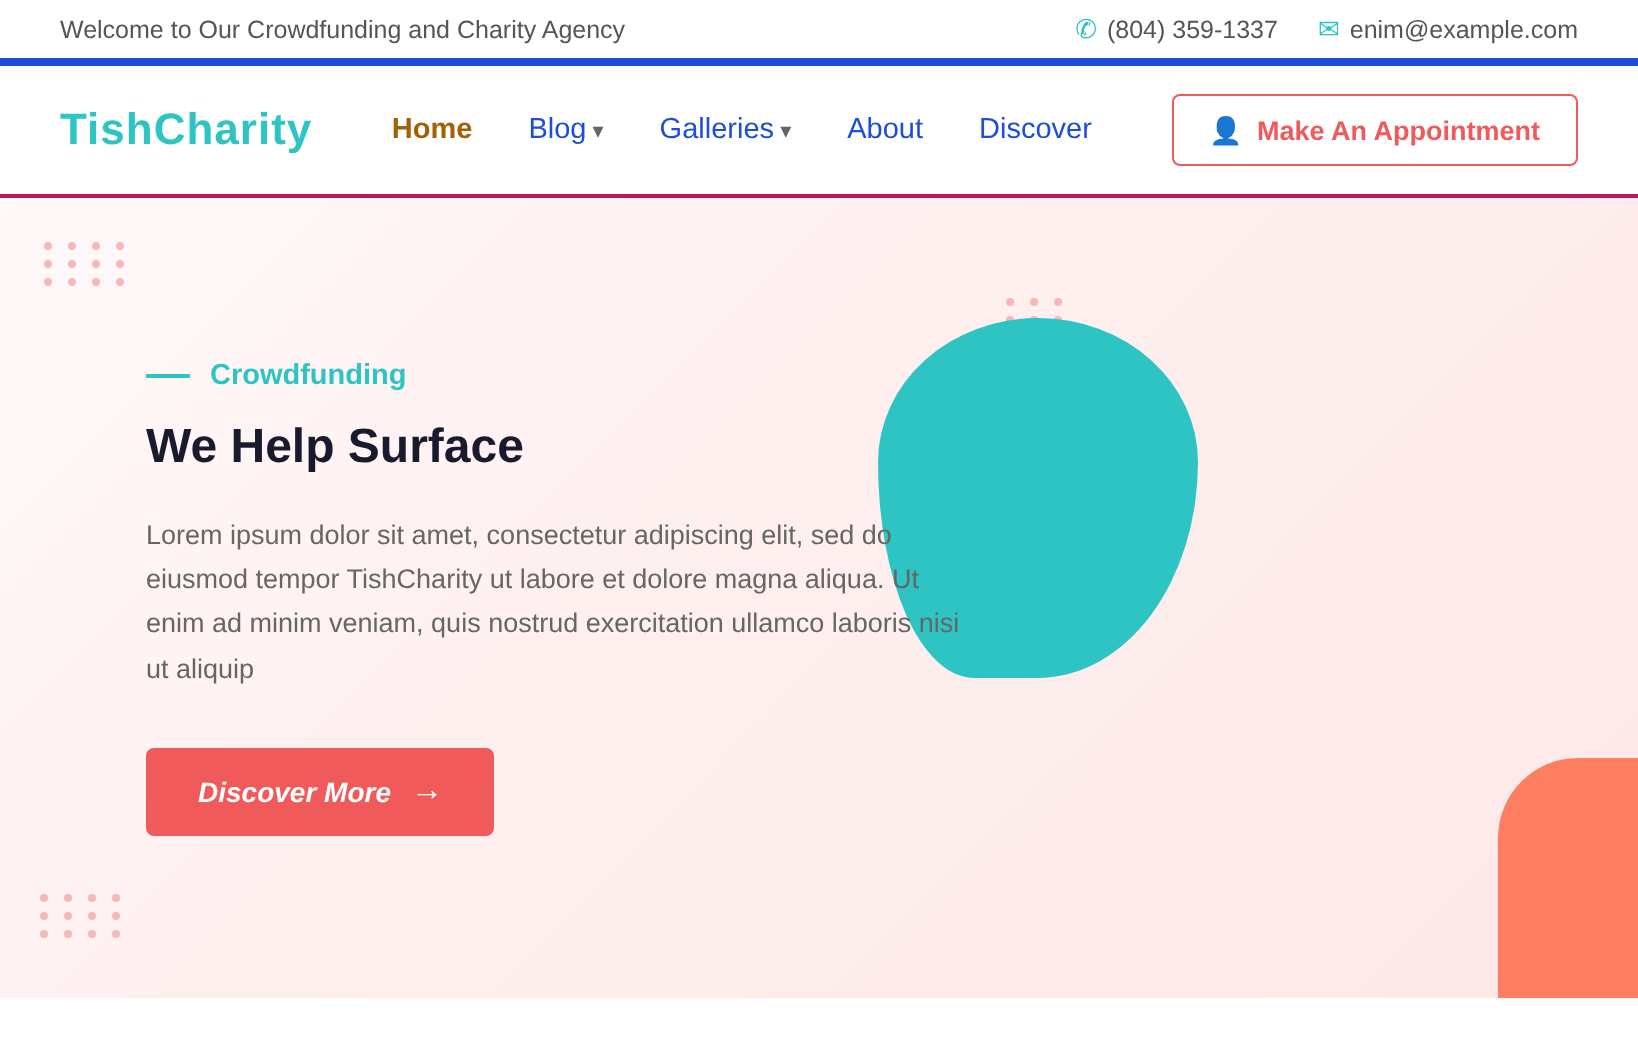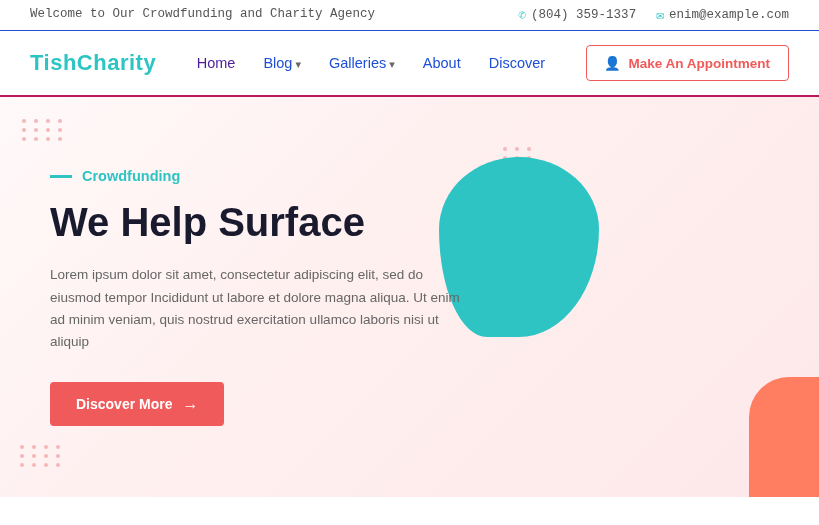--- a/index.html
+++ b/index.html
@@ -1,28 +1,27 @@
 <!DOCTYPE html>
 <html><head>
   <meta charset="utf-8">
   <style>
     * { margin: 0; padding: 0; box-sizing: border-box; }
     body { font-family: 'Segoe UI', Arial, sans-serif; width: 819px; overflow: hidden; background: #fff; }
 
     
     .top-bar {
       background: #fff;
-      border-bottom: 1px solid #1d4ed8;
+      border-bottom: 4px solid #1d4ed8;
       padding: 7px 30px;
       display: flex;
       justify-content: space-between;
-      align-items: flex-start;
+      align-items: flex-end;
       font-size: 12.5px;
       color: #555;
-      font-family: Liberation Mono, monospace;
     }
     .top-bar-left { color: #555; }
     .top-bar-right { display: flex; gap: 20px; align-items: center; }
     .top-bar-right a { color: #555; text-decoration: none; display: flex; align-items: center; gap: 5px; }
     .phone-color { color: #2ec4c4; font-size: 13px; }
     .email-color { color: #2ec4c4; font-size: 13px; }
 
     
     .header {
       background: #fff;
@@ -43,21 +42,21 @@
       align-items: center;
       gap: 28px;
       list-style: none;
     }
     .nav li a {
       text-decoration: none;
       color: #1d4ed8;
       font-size: 14.5px;
       font-weight: 500;
     }
-    .nav li a.active { color: #4c1d95; font-weight: 400; }
+    .nav li a.active { color: #a16207; font-weight: 700; }
     .nav li a.has-arrow::after {
       content: ' ▾';
       font-size: 11px;
       color: #666;
     }
     .btn-appointment {
       background: #fff;
       border: 1.5px solid #f05a5a;
       color: #f05a5a;
       padding: 9px 18px;
@@ -165,39 +164,40 @@
       z-index: 5;
       opacity: 0.25;
     }
     .watermark svg { width: 80px; height: 80px; }
 
     
     .hero-content {
       max-width: 430px;
       position: relative;
       z-index: 3;
+      margin-left: 23px;
     }
     .crowdfunding-tag {
       display: flex;
       align-items: center;
       gap: 10px;
       color: #2ec4c4;
       font-size: 14.5px;
       font-weight: 600;
       margin-bottom: 14px;
     }
     .crowdfunding-tag::before {
       content: '';
       display: block;
       width: 22px;
       height: 2.5px;
       background: #2ec4c4;
     }
     .hero-title {
-      font-size: 40px;
+      font-size: 24px;
       font-weight: 800;
       color: #1a1a2e;
       line-height: 1.2;
       margin-bottom: 18px;
     }
     .hero-desc {
       font-size: 13.5px;
       color: #666;
       line-height: 1.65;
       margin-bottom: 28px;
@@ -208,20 +208,21 @@
       color: #fff;
       border: none;
       padding: 13px 26px;
       border-radius: 4px;
       font-size: 14px;
       font-weight: 600;
       cursor: pointer;
       display: inline-flex;
       align-items: center;
       gap: 10px;
+      font-style: italic;
     }
     .arrow-right {
       display: inline-block;
       font-size: 16px;
     }
 
     
     .person-img {
       position: relative;
       width: 260px;
@@ -417,20 +418,20 @@
   <div class="teal-shape"></div>
 
   <div class="orange-accent"></div>
 
 
   <div class="hero-content">
     <div class="crowdfunding-tag">Crowdfunding</div>
     <h1 class="hero-title">
       <span>We Help Surface</span><br>
     </h1>
-    <p class="hero-desc">Lorem ipsum dolor sit amet, consectetur adipiscing elit, sed do eiusmod tempor Incididunt ut labore et dolore magna aliqua. Ut enim ad minim veniam, quis nostrud exercitation ullamco laboris nisi ut aliquip</p>
+    <p class="hero-desc">Lorem ipsum dolor sit amet, consectetur adipiscing elit, sed do eiusmod tempor TishCharity ut labore et dolore magna aliqua. Ut enim ad minim veniam, quis nostrud exercitation ullamco laboris nisi ut aliquip</p>
     <button class="btn-discover">
       <span>Discover More</span>
       <span class="arrow-right">→</span>
     </button>
   </div>
 
 </div>
 
 </body></html>

